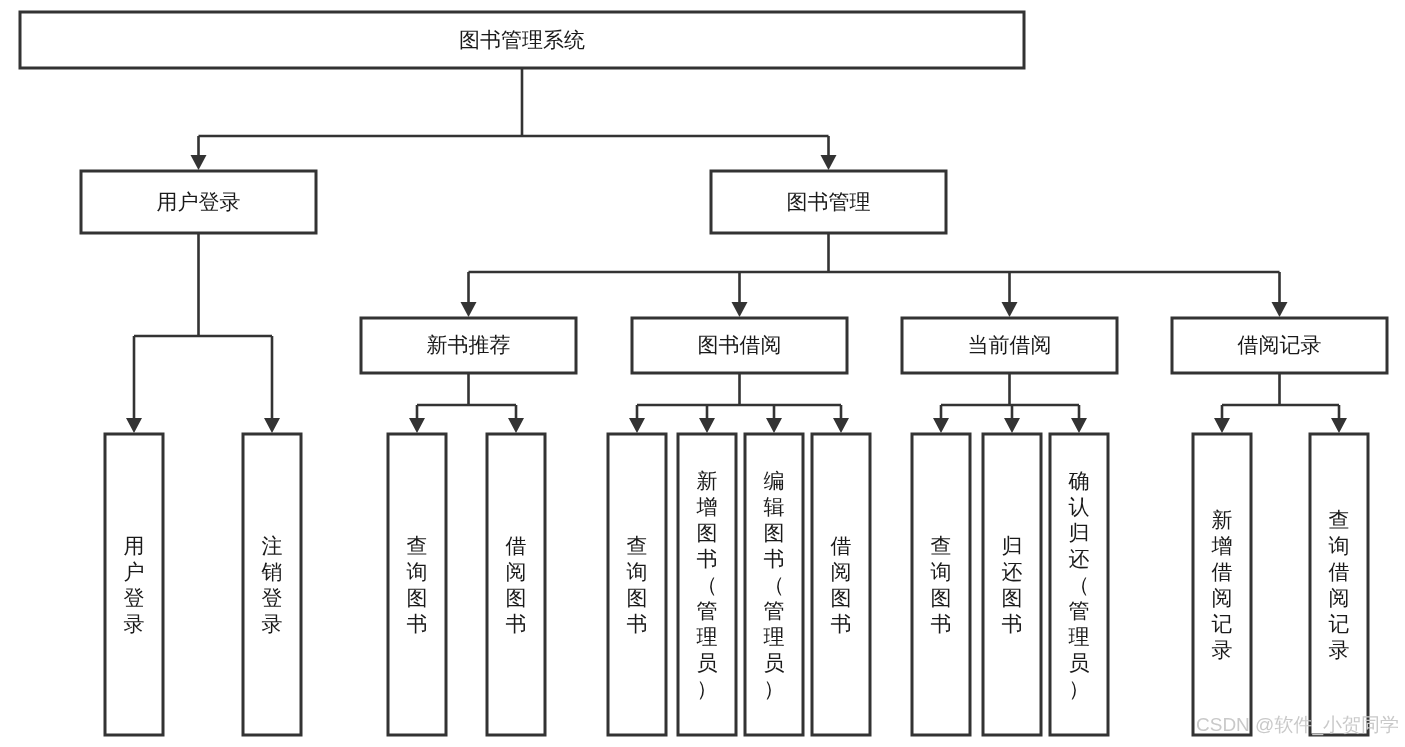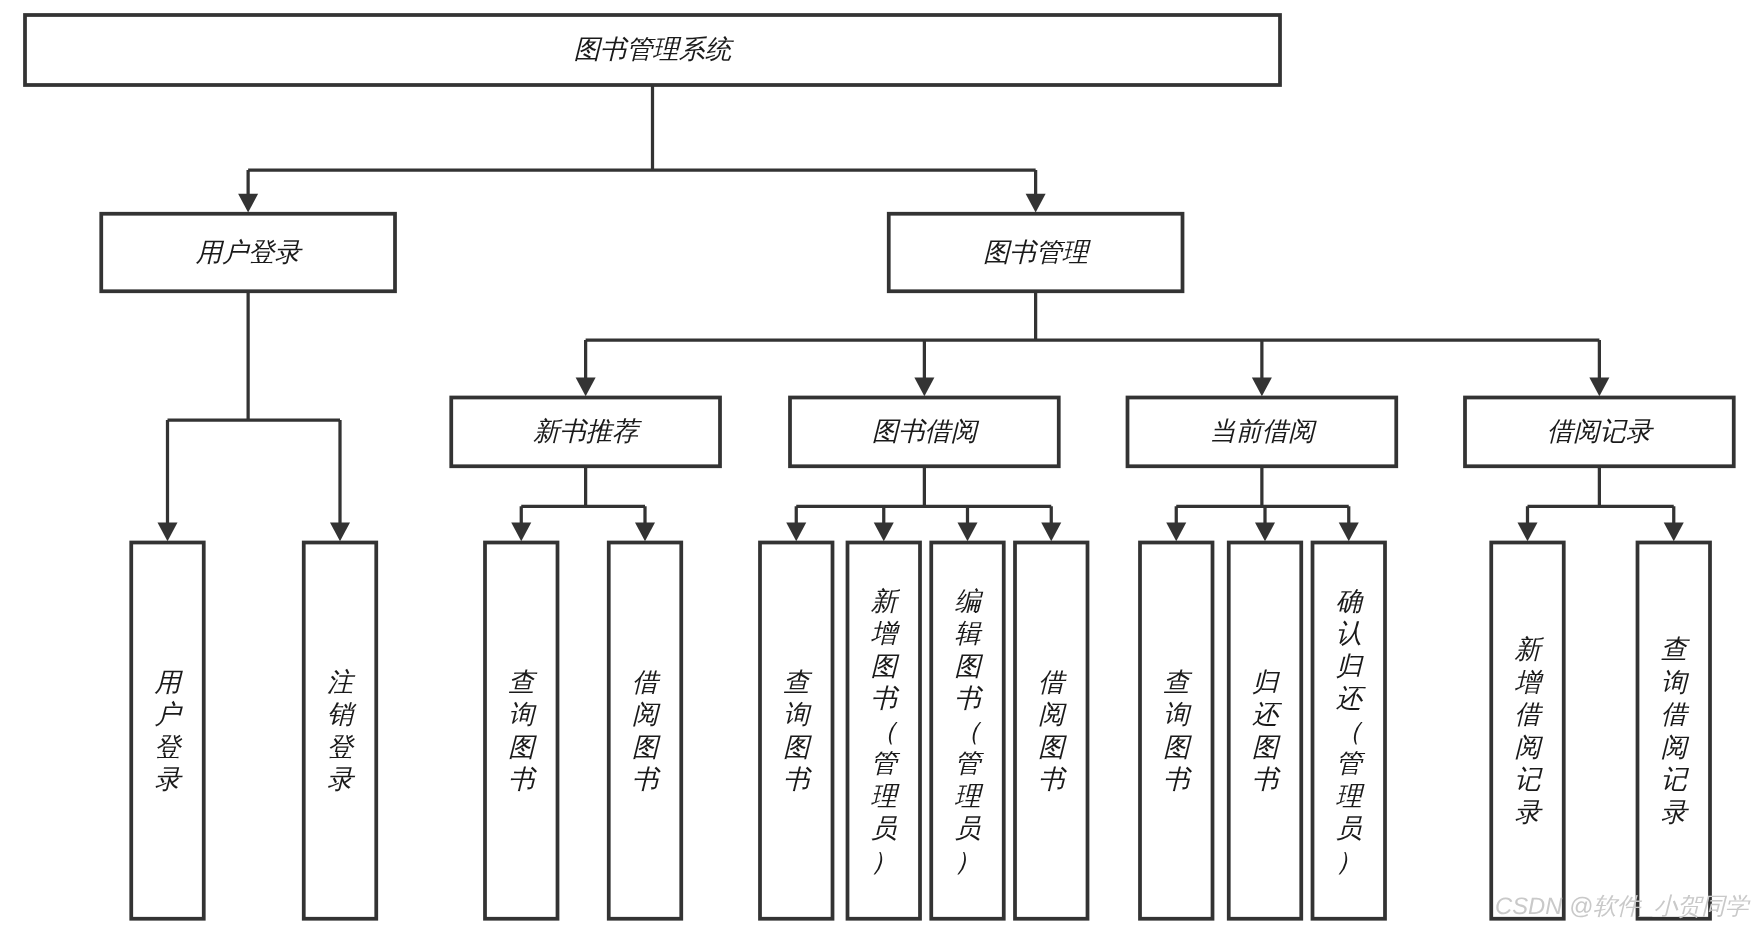--- a/index.html
+++ b/index.html
@@ -13,21 +13,20 @@
     font-family: "Liberation Sans", "DejaVu Sans", sans-serif;
     overflow: hidden;
     position: relative;
   }
   #diagram-root {
     position: absolute;
     left: 0;
     top: 0;
     width: 1405px;
     height: 747px;
-    font-style: italic;
   }
   svg.diagram-canvas {
     display: block;
     width: 1405px;
     height: 747px;
   }
   .node-box {
     fill: #ffffff;
     stroke: #333333;
     stroke-width: 3;

